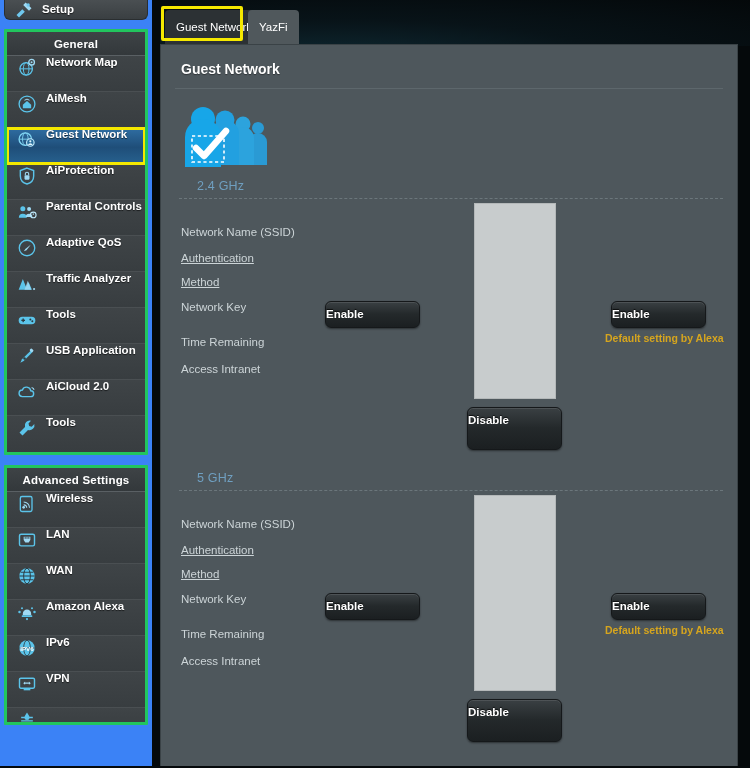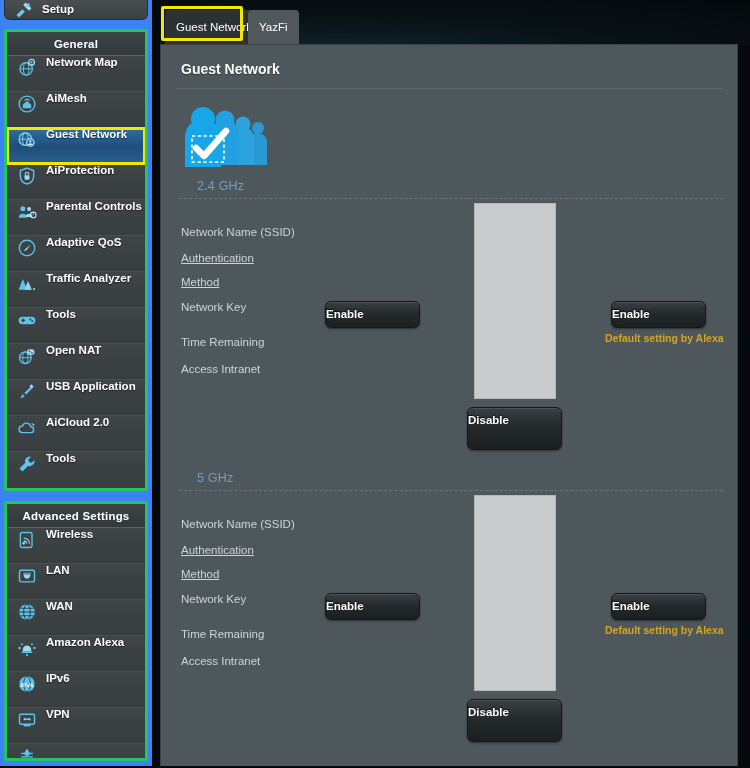--- a/index.html
+++ b/index.html
@@ -389,33 +389,20 @@
             <rect x="2" y="8" width="20" height="9" rx="4.5" fill="#5bc4ea"></rect>
             <rect x="5.2" y="11.6" width="4.4" height="1.6" fill="#2c3a40"></rect>
             <rect x="6.6" y="10.2" width="1.6" height="4.4" fill="#2c3a40"></rect>
             <circle cx="16" cy="11.4" r="1.2" fill="#2c3a40"></circle>
             <circle cx="18.4" cy="13.6" r="1.2" fill="#2c3a40"></circle>
           </svg>
         </span>
         <span class="lbl">Tools</span>
       </div>
 
-      <div class="side-item">
-        <span class="ico">
-          <svg width="20" height="20" viewBox="0 0 24 24">
-            <circle cx="10" cy="14" r="7" fill="none" stroke="#5bc4ea" stroke-width="1.6"></circle>
-            <ellipse cx="10" cy="14" rx="3.2" ry="7" fill="none" stroke="#5bc4ea" stroke-width="1.1"></ellipse>
-            <line x1="3" y1="14" x2="17" y2="14" stroke="#5bc4ea" stroke-width="1.1"></line>
-            <rect x="12" y="4" width="9" height="6.5" rx="3" fill="#9fd9f3"></rect>
-            <circle cx="15" cy="6.5" r="1" fill="#39505a"></circle>
-            <circle cx="18" cy="8.2" r="1" fill="#39505a"></circle>
-          </svg>
-        </span>
-        <span class="lbl">Open NAT</span>
-      </div>
 
       <div class="side-item">
         <span class="ico">
           <svg width="20" height="20" viewBox="0 0 24 24">
             <path d="M4 20 L8 18 L19 7 L17 5 L6 16 Z" fill="#5bc4ea"></path>
             <rect x="15.4" y="3.6" width="4.2" height="3.2" rx="1" transform="rotate(45 17.5 5.2)" fill="#9fd9f3"></rect>
             <circle cx="9" cy="15" r="1.5" fill="#2c3a40"></circle>
           </svg>
         </span>
         <span class="lbl">USB Application</span>

